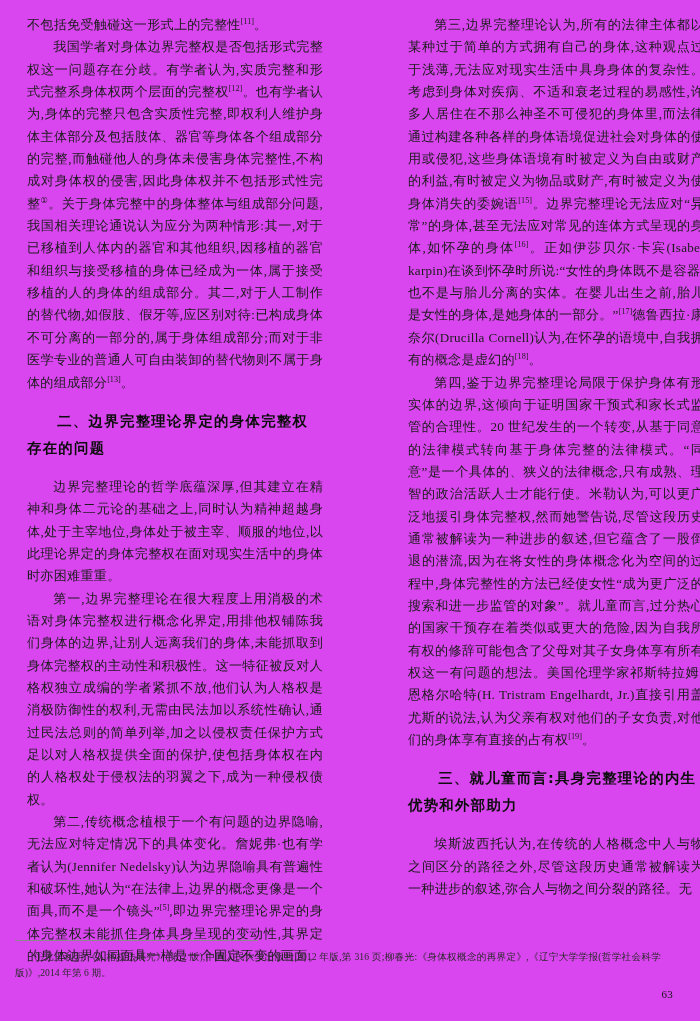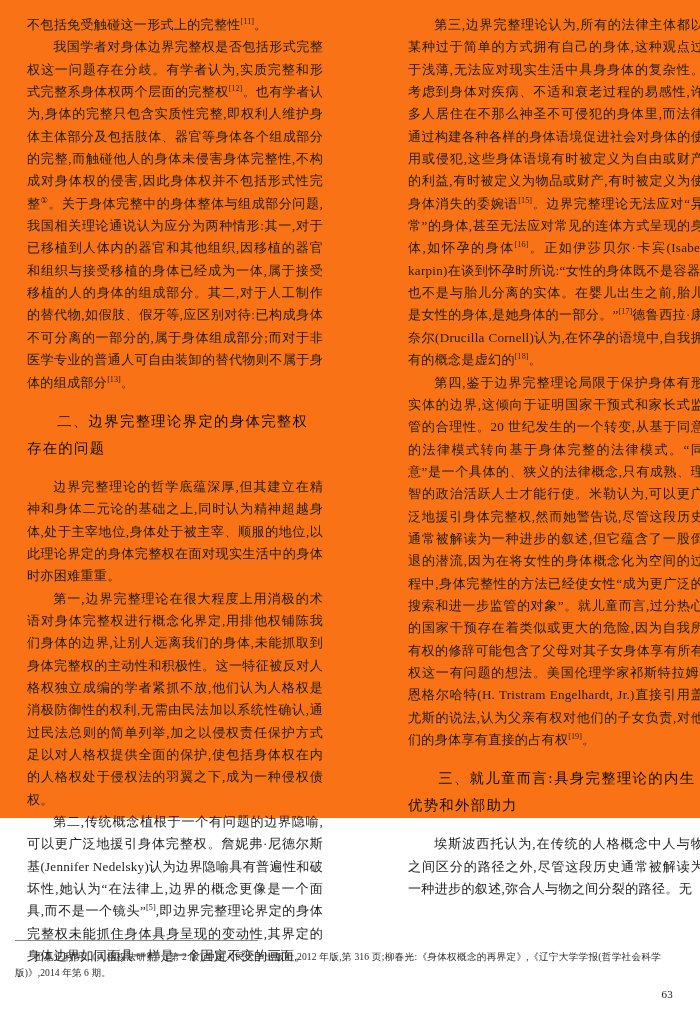--- a/index.html
+++ b/index.html
@@ -12,22 +12,22 @@
     height: 1021px;
     position: relative;
     font-family: "Liberation Serif", "DejaVu Serif", serif;
     color: #1a1a1a;
     overflow: hidden;
   }
   .page {
     position: absolute;
     left: 0; top: 0;
     width: 700px;
-    height: 818px;
-    background: #f97316;
+    height: 1021px;
+    background: #d946ef;
   }
   .columns {
     position: absolute;
     left: 27px;
     top: 14px;
     width: 646px;
     height: 920px;
   }
   .col {
     position: absolute;
@@ -48,21 +48,21 @@
     letter-spacing: 0.02em;
     color: #1c1c1c;
     font-family: "Liberation Serif", "DejaVu Serif", serif;
   }
   p.body.noindent { text-indent: 0; }
 
   h2.section {
     margin: 0;
     font-size: 14.4px;
     line-height: 27px;
-    font-weight: normal;
+    font-weight: bold;
     letter-spacing: 0.09em;
     text-indent: 2.1em;
     text-align: left;
     font-family: "DejaVu Sans", "Liberation Sans", sans-serif;
     color: #0d0d0d;
   }
   .sec-space-before { height: 14px; }
   .sec-space-after  { height: 14px; }
 
   sup.ref {
@@ -116,21 +116,21 @@
 
       <p class="body"><span>我国学者对身体边界完整权是否包括形式完整权这一问题存在分歧。有学者认为,实质完整和形式完整系身体权两个层面的完整权</span><sup class="ref">[12]</sup><span>。也有学者认为,身体的完整只包含实质性完整,即权利人维护身体主体部分及包括肢体、器官等身体各个组成部分的完整,而触碰他人的身体未侵害身体完整性,不构成对身体权的侵害,因此身体权并不包括形式性完整</span><sup class="ref">①</sup><span>。关于身体完整中的身体整体与组成部分问题,我国相关理论通说认为应分为两种情形:其一,对于已移植到人体内的器官和其他组织,因移植的器官和组织与接受移植的身体已经成为一体,属于接受移植的人的身体的组成部分。其二,对于人工制作的替代物,如假肢、假牙等,应区别对待:已构成身体不可分离的一部分的,属于身体组成部分;而对于非医学专业的普通人可自由装卸的替代物则不属于身体的组成部分</span><sup class="ref">[13]</sup><span>。</span></p>
 
       <div class="sec-space-before"></div>
       <h2 class="section">二、边界完整理论界定的身体完整权存在的问题</h2>
       <div class="sec-space-after"></div>
 
       <p class="body">边界完整理论的哲学底蕴深厚,但其建立在精神和身体二元论的基础之上,同时认为精神超越身体,处于主宰地位,身体处于被主宰、顺服的地位,以此理论界定的身体完整权在面对现实生活中的身体时亦困难重重。</p>
       <p class="body">第一,边界完整理论在很大程度上用消极的术语对身体完整权进行概念化界定,用排他权铺陈我们身体的边界,让别人远离我们的身体,未能抓取到身体完整权的主动性和积极性。这一特征被反对人格权独立成编的学者紧抓不放,他们认为人格权是消极防御性的权利,无需由民法加以系统性确认,通过民法总则的简单列举,加之以侵权责任保护方式足以对人格权提供全面的保护,使包括身体权在内的人格权处于侵权法的羽翼之下,成为一种侵权债权。</p>
 
-      <p class="body"><span>第二,传统概念植根于一个有问题的边界隐喻,可以更广泛地援引身体完整权。詹妮弗·尼德尔斯基(Jennifer Nedelsky)认为边界隐喻具有普遍性和破坏性,她认为“在法律上,边界的概念更像是一个面具,而不是一个镜头”</span><sup class="ref">[5]</sup><span>,即边界完整理论界定的身体完整权未能抓住身体具身呈现的变动性,其界定的身体边界如同面具一样是一个固定不变的画面。</span></p>
+      <p class="body"><span>第二,传统概念植根于一个有问题的边界隐喻,无法应对特定情况下的具体变化。詹妮弗·也有学者认为(Jennifer Nedelsky)认为边界隐喻具有普遍性和破坏性,她认为“在法律上,边界的概念更像是一个面具,而不是一个镜头”</span><sup class="ref">[5]</sup><span>,即边界完整理论界定的身体完整权未能抓住身体具身呈现的变动性,其界定的身体边界如同面具一样是一个固定不变的画面。</span></p>
 
     </div>
 
     <div class="col col-right">
 
       <p class="body"><span>第三,边界完整理论认为,所有的法律主体都以某种过于简单的方式拥有自己的身体,这种观点过于浅薄,无法应对现实生活中具身身体的复杂性。考虑到身体对疾病、不适和衰老过程的易感性,许多人居住在不那么神圣不可侵犯的身体里,而法律通过构建各种各样的身体语境促进社会对身体的使用或侵犯,这些身体语境有时被定义为自由或财产的利益,有时被定义为物品或财产,有时被定义为使身体消失的委婉语</span><sup class="ref">[15]</sup><span>。边界完整理论无法应对“异常”的身体,甚至无法应对常见的连体方式呈现的身体,如怀孕的身体</span><sup class="ref">[16]</sup><span>。正如伊莎贝尔·卡宾(Isabel karpin)在谈到怀孕时所说:“女性的身体既不是容器,也不是与胎儿分离的实体。在婴儿出生之前,胎儿是女性的身体,是她身体的一部分。”</span><sup class="ref">[17]</sup><span>德鲁西拉·康奈尔(Drucilla Cornell)认为,在怀孕的语境中,自我拥有的概念是虚幻的</span><sup class="ref">[18]</sup><span>。</span></p>
 
       <p class="body"><span>第四,鉴于边界完整理论局限于保护身体有形实体的边界,这倾向于证明国家干预式和家长式监管的合理性。20 世纪发生的一个转变,从基于同意的法律模式转向基于身体完整的法律模式。“同意”是一个具体的、狭义的法律概念,只有成熟、理智的政治活跃人士才能行使。米勒认为,可以更广泛地援引身体完整权,然而她警告说,尽管这段历史通常被解读为一种进步的叙述,但它蕴含了一股倒退的潜流,因为在将女性的身体概念化为空间的过程中,身体完整性的方法已经使女性“成为更广泛的搜索和进一步监管的对象”。就儿童而言,过分热心的国家干预存在着类似或更大的危险,因为自我所有权的修辞可能包含了父母对其子女身体享有所有权这一有问题的想法。美国伦理学家祁斯特拉姆·恩格尔哈特(H. Tristram Engelhardt, Jr.)直接引用盖尤斯的说法,认为父亲有权对他们的子女负责,对他们的身体享有直接的占有权</span><sup class="ref">[19]</sup><span>。</span></p>
 
 

